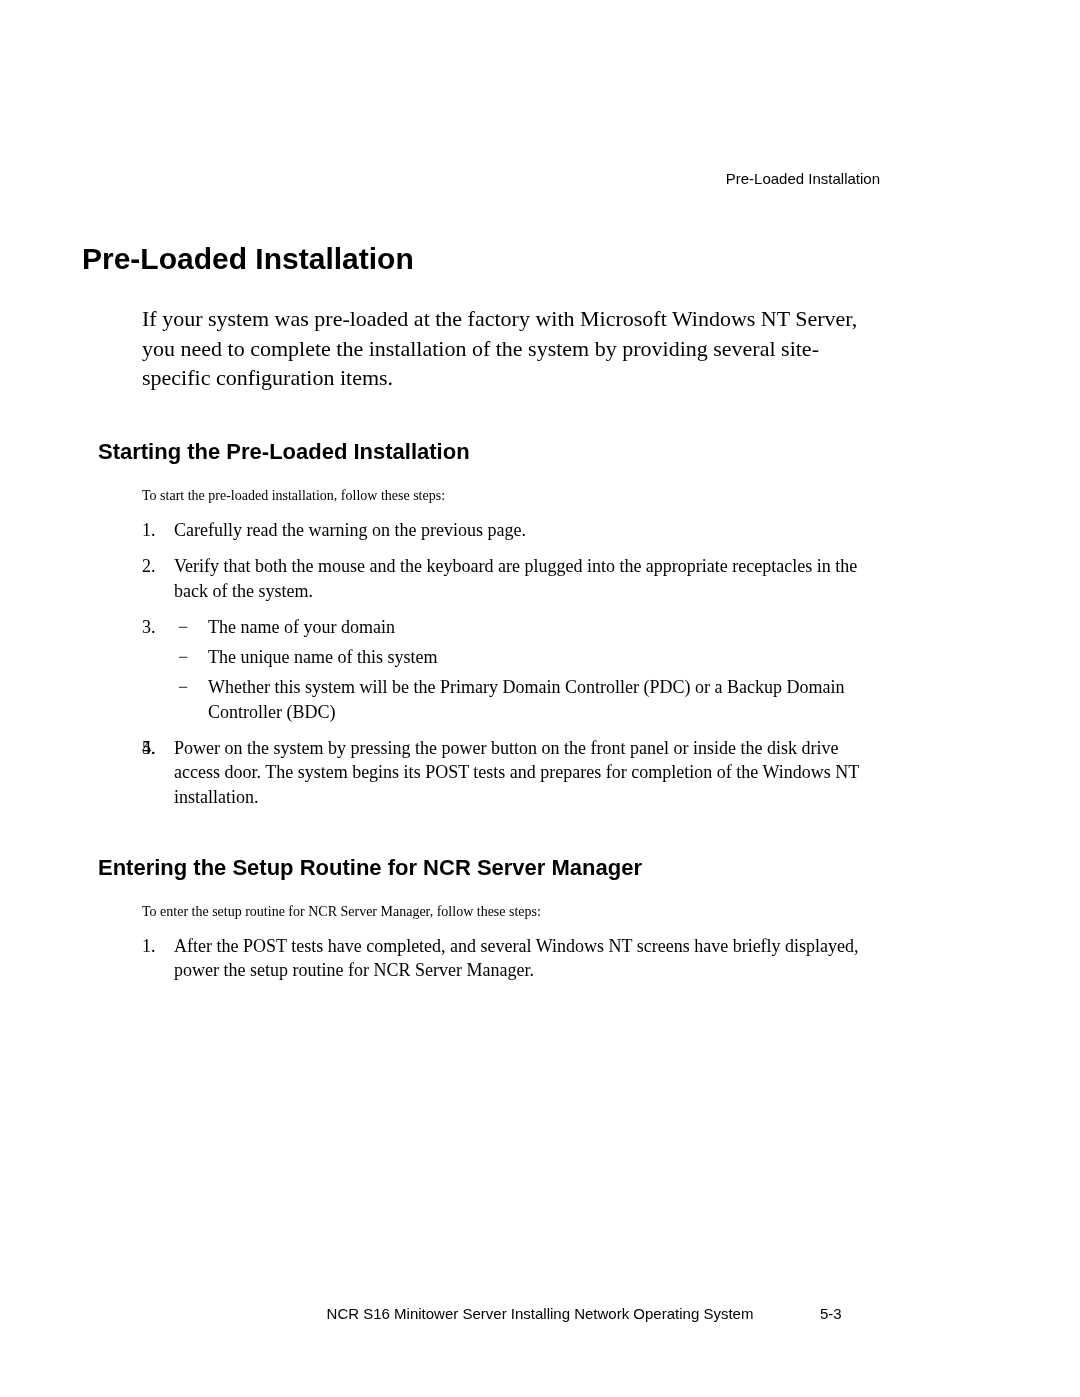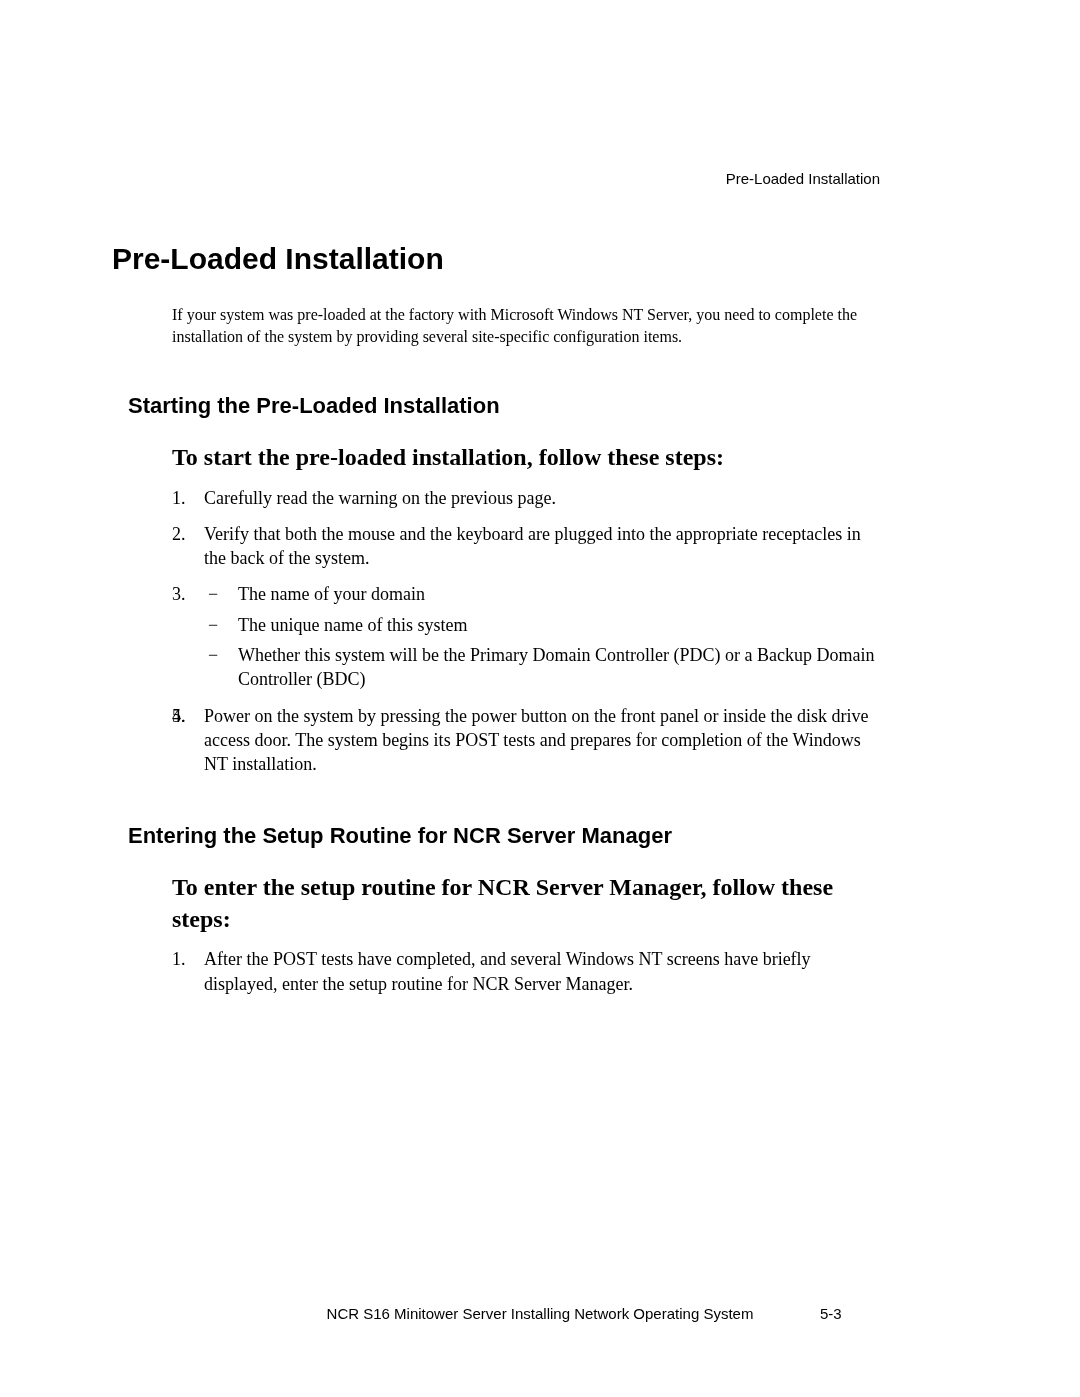--- a/index.html
+++ b/index.html
@@ -9,59 +9,58 @@
     }
     body {
       width: 1080px;
       height: 1397px;
       background: #ffffff;
       font-family: "Times New Roman", Times, serif;
       color: #000000;
       position: relative;
     }
     .page {
-      padding: 170px 200px 0 112px;
+      padding: 170px 200px 0 82px;
     }
     .header-label {
       font-family: Arial, Helvetica, sans-serif;
       font-size: 15px;
       text-align: right;
       margin-bottom: 55px;
       margin-right: 0;
     }
     .main-heading {
       font-family: Arial, Helvetica, sans-serif;
       font-size: 30px;
       font-weight: bold;
       margin-bottom: 28px;
     }
     .intro-block {
       padding-left: 60px;
     }
     .body-para {
-      font-size: 16px;
+      font-size: 22px;
       line-height: 1.35;
       margin-bottom: 14px;
     }
     .sub-heading {
       font-family: Arial, Helvetica, sans-serif;
       font-size: 22px;
       font-weight: bold;
       margin-top: 46px;
       margin-bottom: 22px;
       margin-left: 16px;
     }
     .content-block {
       padding-left: 60px;
     }
     .lead-para {
-      font-size: 24px;
+      font-size: 14px;
       line-height: 1.35;
       margin-bottom: 12px;
-      font-weight: bold;
     }
     .numbered-list {
       list-style: none;
       font-size: 18px;
       line-height: 1.35;
       padding-left: 0;
     }
     .numbered-list > li {
       position: relative;
       padding-left: 32px;
@@ -160,21 +159,21 @@
       </li>
     </ol>
   </div>
 
   <h2 class="sub-heading">Entering the Setup Routine for NCR Server Manager</h2>
   <div class="content-block">
     <p class="lead-para">To enter the setup routine for NCR Server Manager, follow these steps:</p>
     <ol class="numbered-list">
       <li>
         <span class="num">1.</span>
-        <span>After the POST tests have completed, and several Windows NT screens have briefly displayed, enter the setup routine for NCR Server Manager.</span>
+        <span>After the POST tests have completed, and several Windows NT screens have briefly displayed, power the setup routine for NCR Server Manager.</span>
       </li>
     </ol>
   </div>
 
 </div>
 
 <div class="footer">
   <div class="footer-spacer"></div>
   <div class="footer-title">NCR S16 Minitower Server Installing Network Operating System</div>
   <div class="footer-page">5-3</div>

